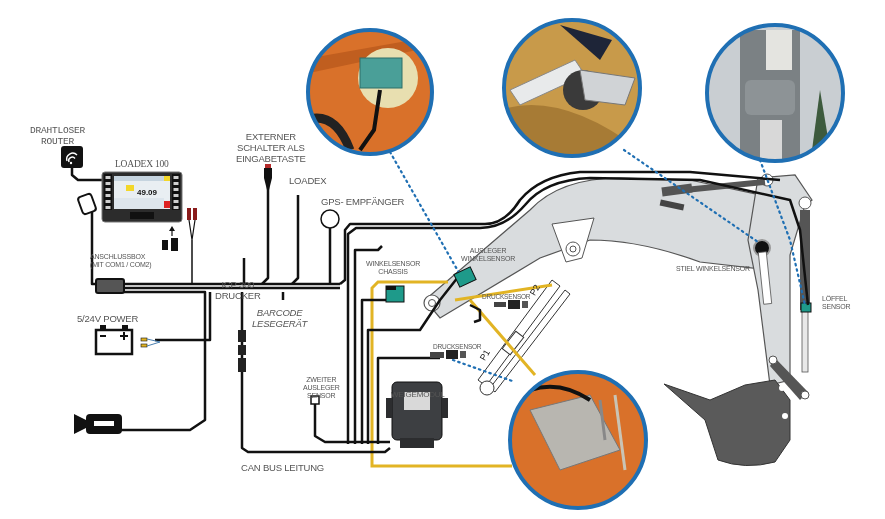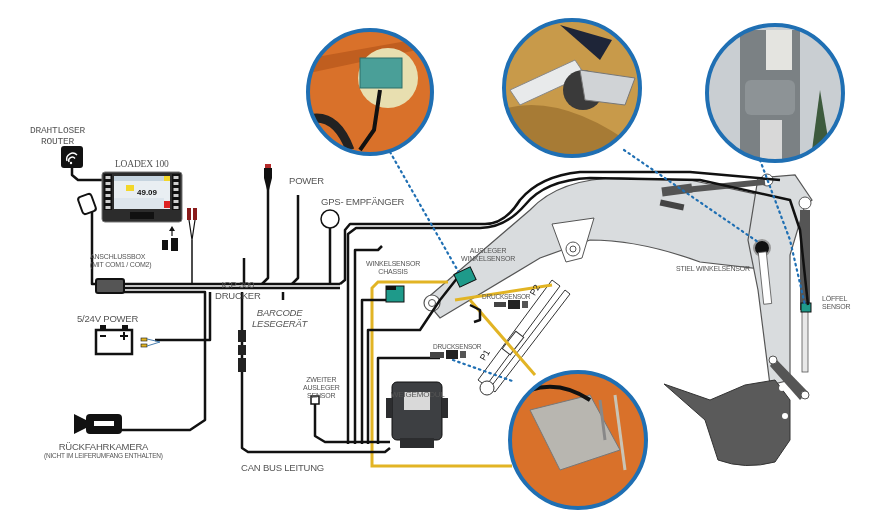--- a/index.html
+++ b/index.html
@@ -280,38 +280,39 @@
     <rect x="660" y="202" width="24" height="6" fill="#444" transform="rotate(12 672 205)"></rect>
   </g>
 </svg>
 
 
 <div class="lbl" style="left:30px;top:125px;font-family:Liberation Mono, monospace;">
   <div>DRAHTLOSER</div>
   <div>ROUTER</div>
 </div>
 <div class="lbl" style="left:115px;top:159px;font-family:Liberation Serif, serif;">LOADEX 100</div>
-<div class="lbl" style="left:289px;top:175px;">POWER</div>
+<div class="lbl" style="left:236px;top:131px;">
+  <div>EXTERNER</div>
+  <div>SCHALTER ALS</div>
+  <div>EINGABETASTE</div>
+</div>
+<div class="lbl" style="left:289px;top:175px;">LOADEX</div>
 <div class="lbl" style="left:321px;top:196px;">GPS- EMPFÄNGER</div>
 <div class="lbl" style="left:215px;top:232px;margin-top:47px;">
   <div>ICP 300</div>
   <div>DRUCKER</div>
 </div>
 <div class="lbl lft sm" style="left:90px;top:253px;">
   <div>ANSCHLUSSBOX</div>
   <div>(MIT COM1 / COM2)</div>
 </div>
 <div class="lbl" style="left:77px;top:313px;">5/24V POWER</div>
 <div class="lbl" style="left:252px;top:307px;font-style:italic;">
   <div>BARCODE</div>
   <div>LESEGERÄT</div>
-</div>
-<div class="lbl" style="left:44px;top:441px;">
-  <div>RÜCKFAHRKAMERA</div>
-  <div class="xs">(NICHT IM LEIFERUMFANG ENTHALTEN)</div>
 </div>
 <div class="lbl" style="left:241px;top:462px;">CAN BUS LEITUNG</div>
 <div class="lbl sm" style="left:303px;top:376px;">
   <div>ZWEITER</div>
   <div>AUSLEGER</div>
   <div>SENSOR</div>
 </div>
 <div class="lbl sm" style="left:391px;top:365px;font-size:8px;margin-top:26px;">WEIGEMODUL</div>
 <div class="lbl sm" style="left:366px;top:260px;">
   <div>WINKELSENSOR</div>

